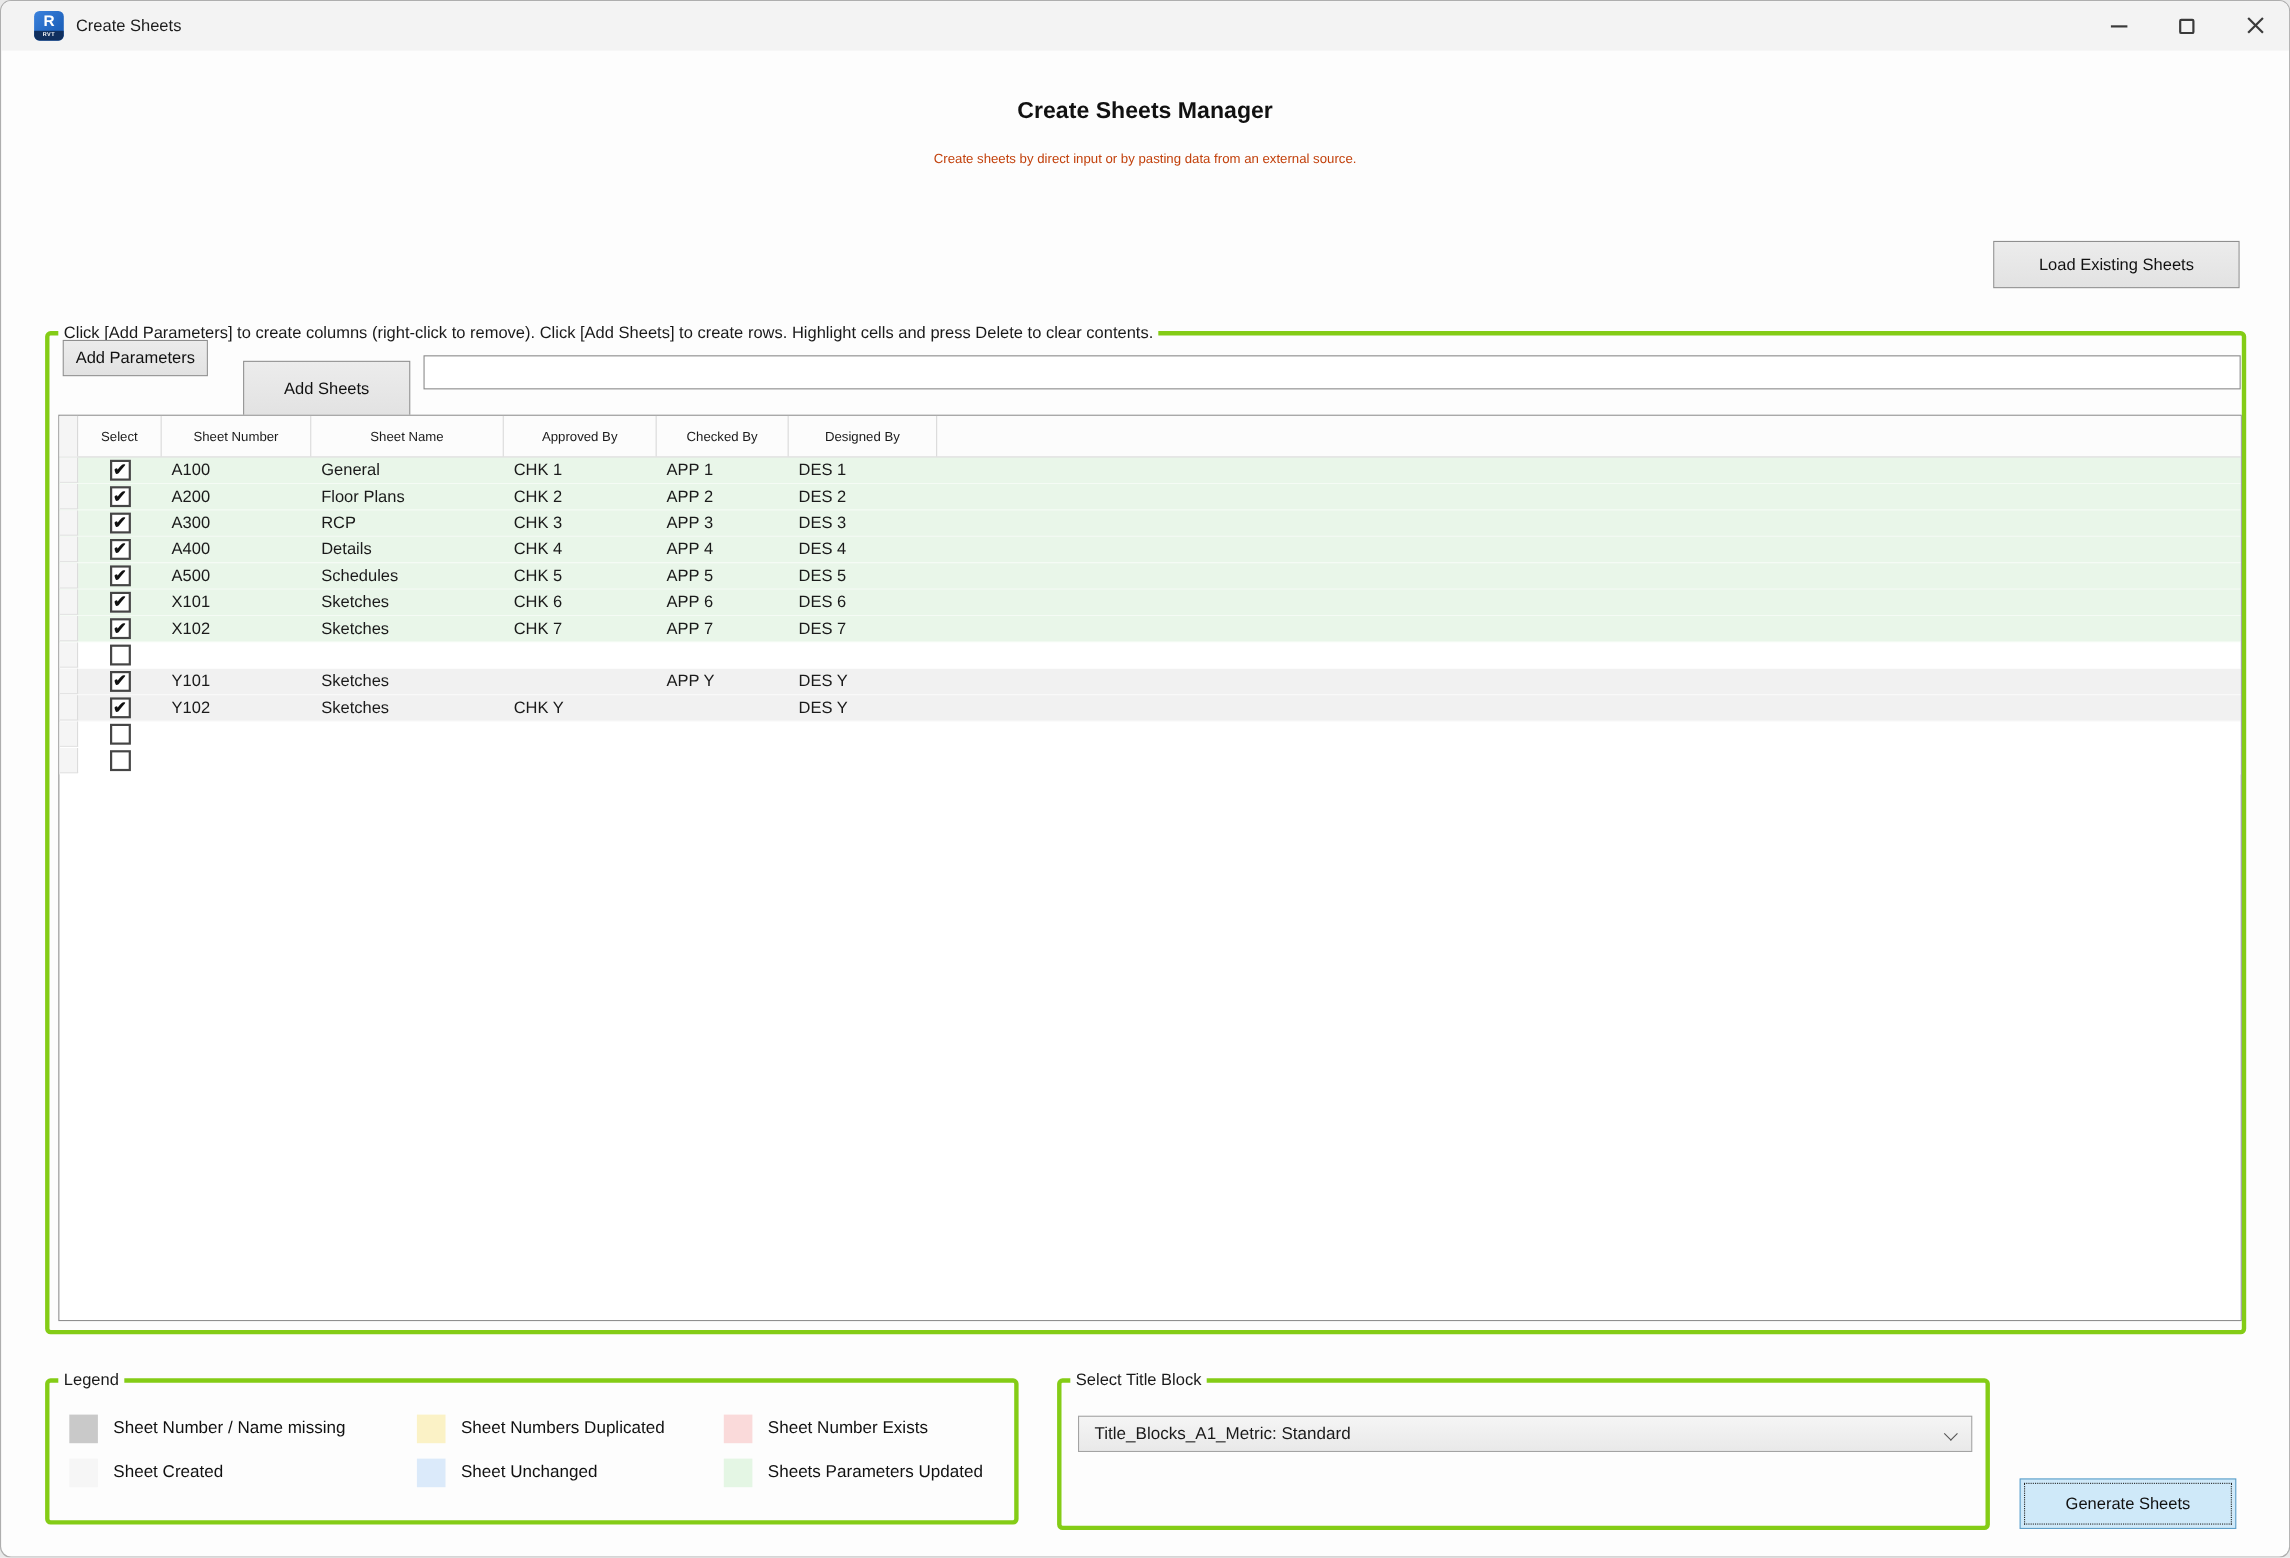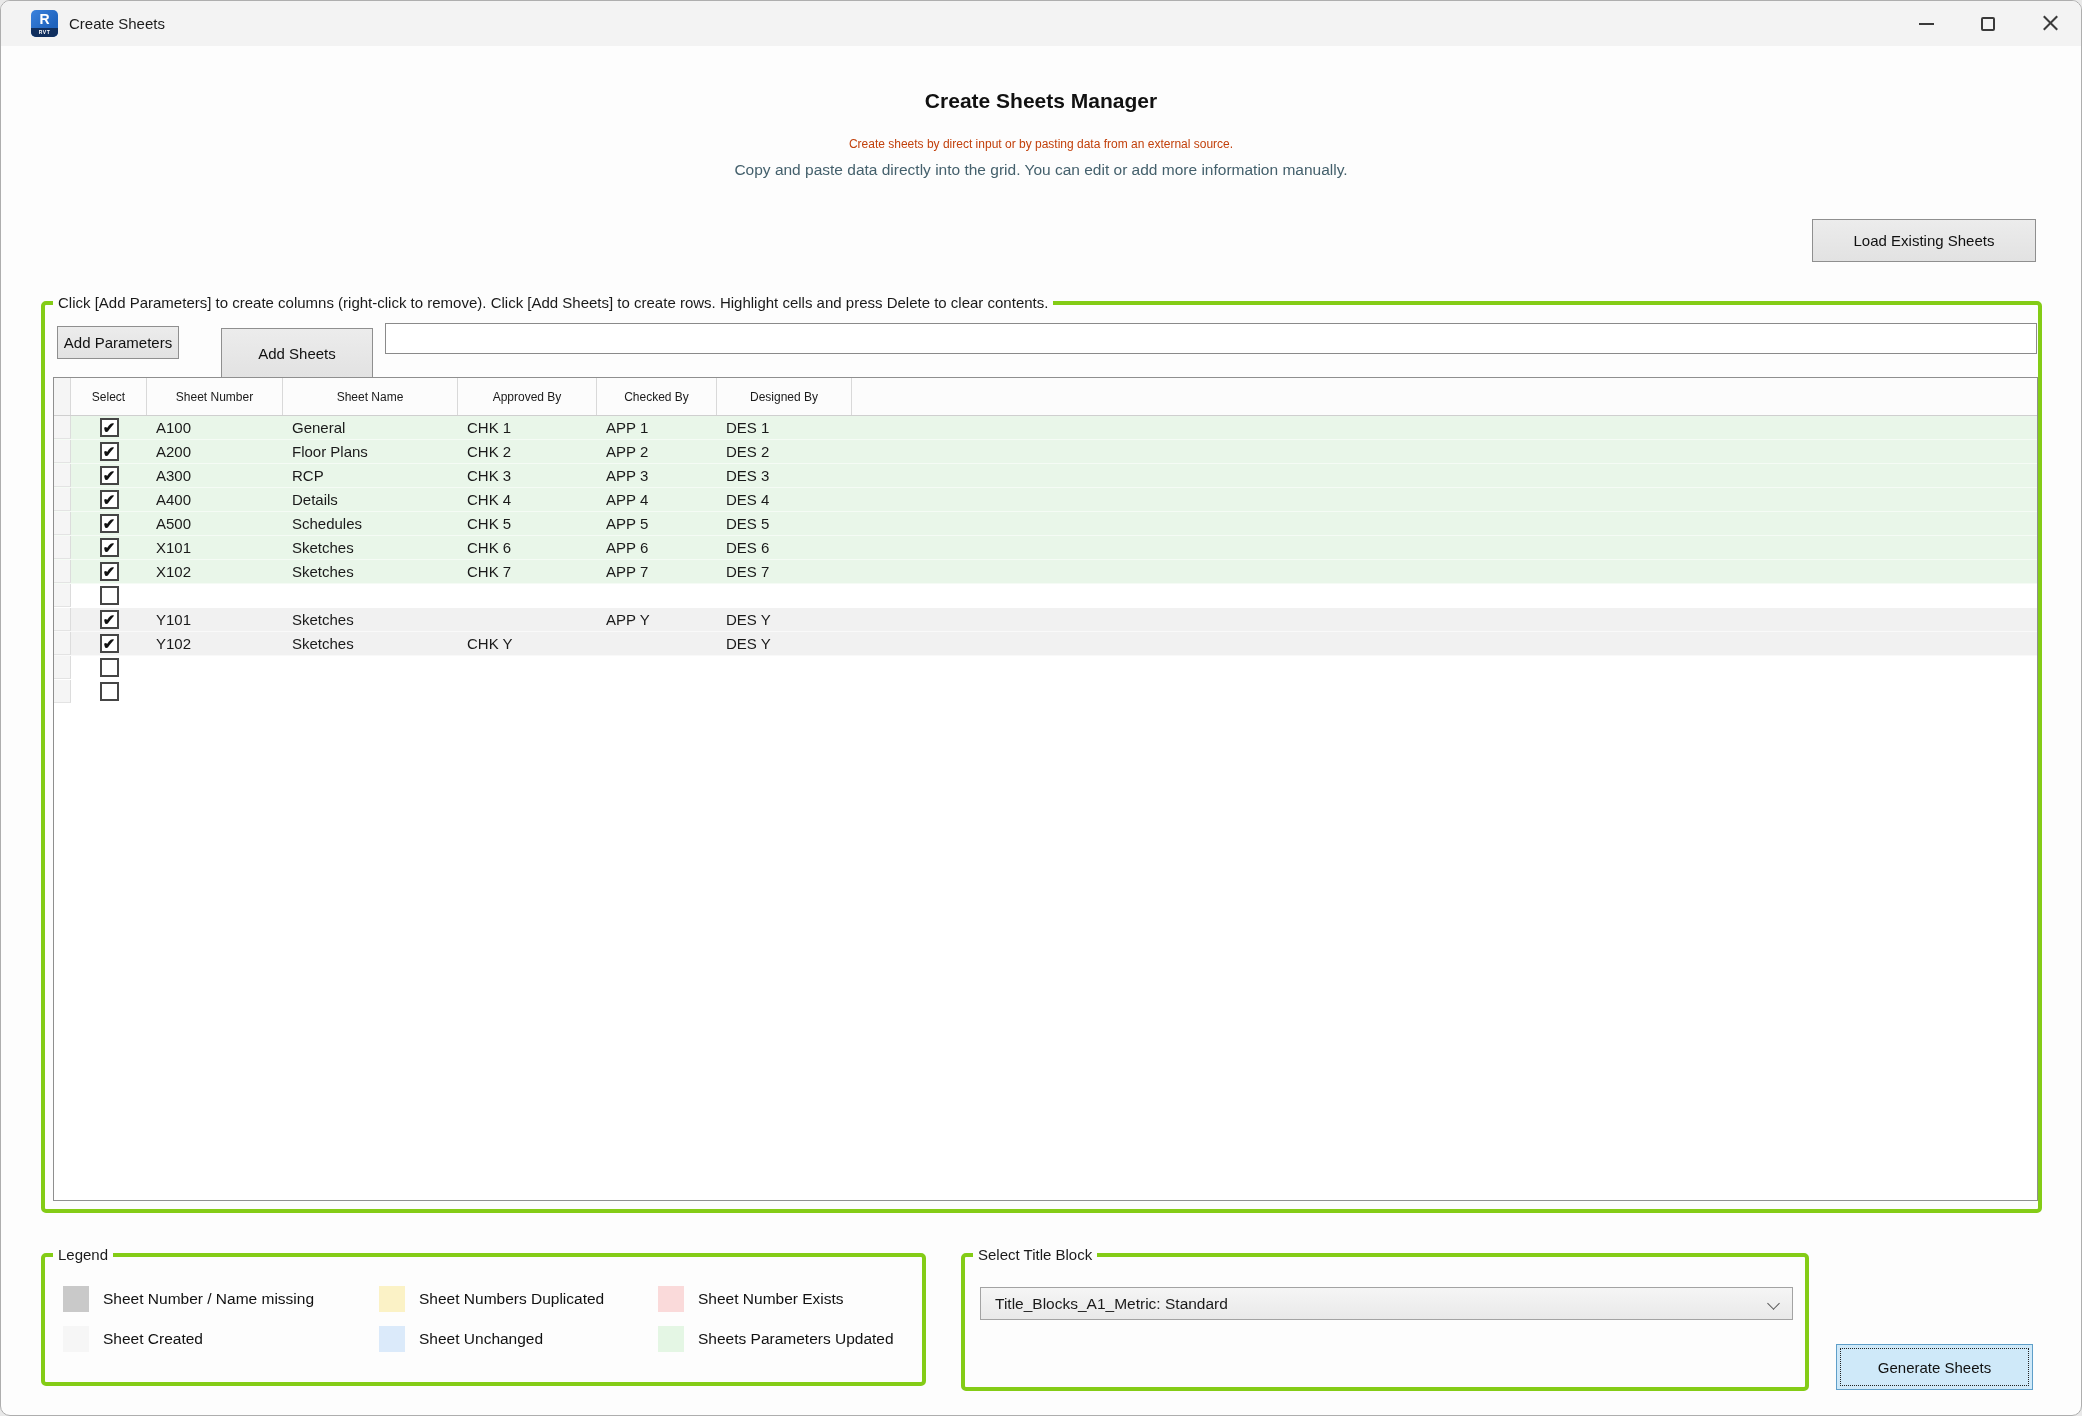--- a/index.html
+++ b/index.html
@@ -39,21 +39,21 @@
   }
   .btn-load { position:absolute; left:1811px; top:218px; width:224px; height:43px; }
 
   
   .groupbox { position:absolute; border:4px solid #84cc16; border-radius:5px; background:transparent; }
   .gb-label { position:absolute; top:-11px; left:8px; background:#fdfdfd; padding:0 5px; font-size:15px; color:#1a1a1a; white-space:nowrap; }
   .gb-main   { left:40px; top:300px; width:2001px; height:912px; }
   .gb-legend { left:40px; top:1252px; width:885px; height:133px; }
   .gb-tblock { left:960px; top:1252px; width:848px; height:138px; }
 
-  .btn-addparams { position:absolute; left:12px; top:21px; width:122px; height:33px; }
+  .btn-addparams { position:absolute; left:12px; top:4px; width:132px; height:33px; }
   .btn-addsheets { position:absolute; left:176px; top:23px; width:152px; height:51px; }
   .paste-input {
     position:absolute; left:340px; top:18px; width:1652px; height:31px;
     border:1px solid #8a8a8a; background:#fff; font-size:15px; padding:0 8px; font-family:"Liberation Sans",sans-serif;
   }
 
   
   .grid { position:absolute; left:8px; top:72px; width:1985px; height:824px; background:#fff; border:1px solid #8f8f8f; overflow:hidden; }
   .grid-header { display:flex; height:38px; background:#fcfcfc; border-bottom:1px solid #cfcfcf; }
   .hcell { display:flex; align-items:center; justify-content:center; font-size:12px; color:#1a1a1a; border-right:1px solid #d9d9d9; height:100%; }
@@ -109,21 +109,20 @@
     <div class="win-btn max">
         <div class="glyph-max"></div>
       </div>
     <div class="win-btn close">
         <div class="glyph-close"></div>
       </div>
   </div>
 
   <div class="page-title">Create Sheets Manager</div>
   <div class="page-sub">Create sheets by direct input or by pasting data from an external source.</div>
-  <div class="page-hint">Copy and paste data directly into the grid. You can edit or add more information manually.</div>
 
   <div class="btn btn-load">Load Existing Sheets</div>
 
   <div class="groupbox gb-main">
     <div class="gb-label">Click [Add Parameters] to create columns (right-click to remove). Click [Add Sheets] to create rows. Highlight cells and press Delete to clear contents.</div>
     <div class="btn btn-addparams">Add Parameters</div>
     <div class="btn btn-addsheets">Add Sheets</div>
     <input class="paste-input" value="" style="">
     <div class="grid">
       <div class="grid-header">

